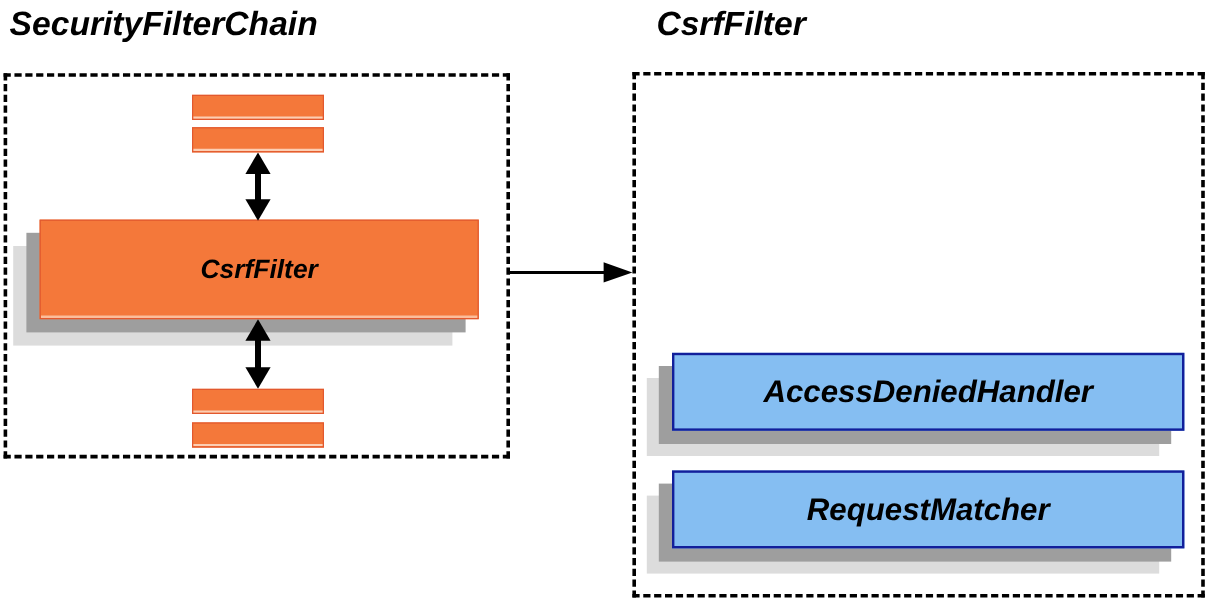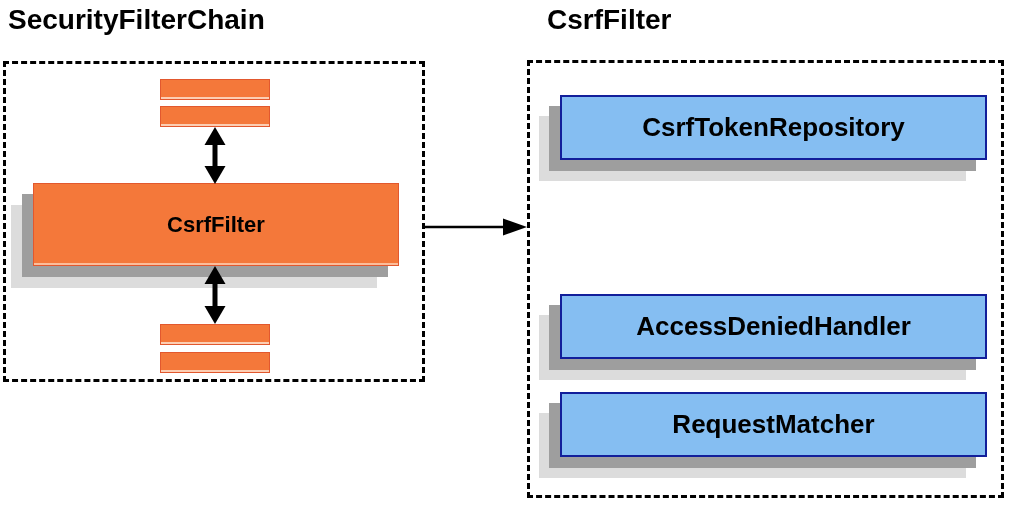--- a/index.html
+++ b/index.html
@@ -12,20 +12,21 @@
     --arrow-color:#000000;
   }
   html,body{margin:0;padding:0;background:#ffffff;}
   body{font-family:"Liberation Sans", sans-serif;}
   .stage{
     position:relative;
     width:1010px;
     height:505px;
     background:#ffffff;
     overflow:hidden;
+    font-style:italic;
   }
   .group-title{
     position:absolute;
     top:4px;
     font-size:28px;
     font-weight:bold;
     color:#000;
     white-space:nowrap;
     letter-spacing:0px;
   }
@@ -142,17 +143,16 @@
 
   <div class="h-arrow">
     <svg width="103" height="22" viewBox="0 0 103 22">
       <line x1="0" y1="11" x2="82" y2="11" stroke="var(--arrow-color)" stroke-width="2.5"></line>
       <polygon points="103,11 79,2.5 79,19.5" fill="var(--arrow-color)"></polygon>
     </svg>
   </div>
 
   <div class="dashed-container container-right"></div>
 
-  <div class="component-box comp-0">CsrfTokenRepository</div>
   <div class="component-box comp-2">AccessDeniedHandler</div>
   <div class="component-box comp-3">RequestMatcher</div>
 
 </div>
 
 </body></html>

